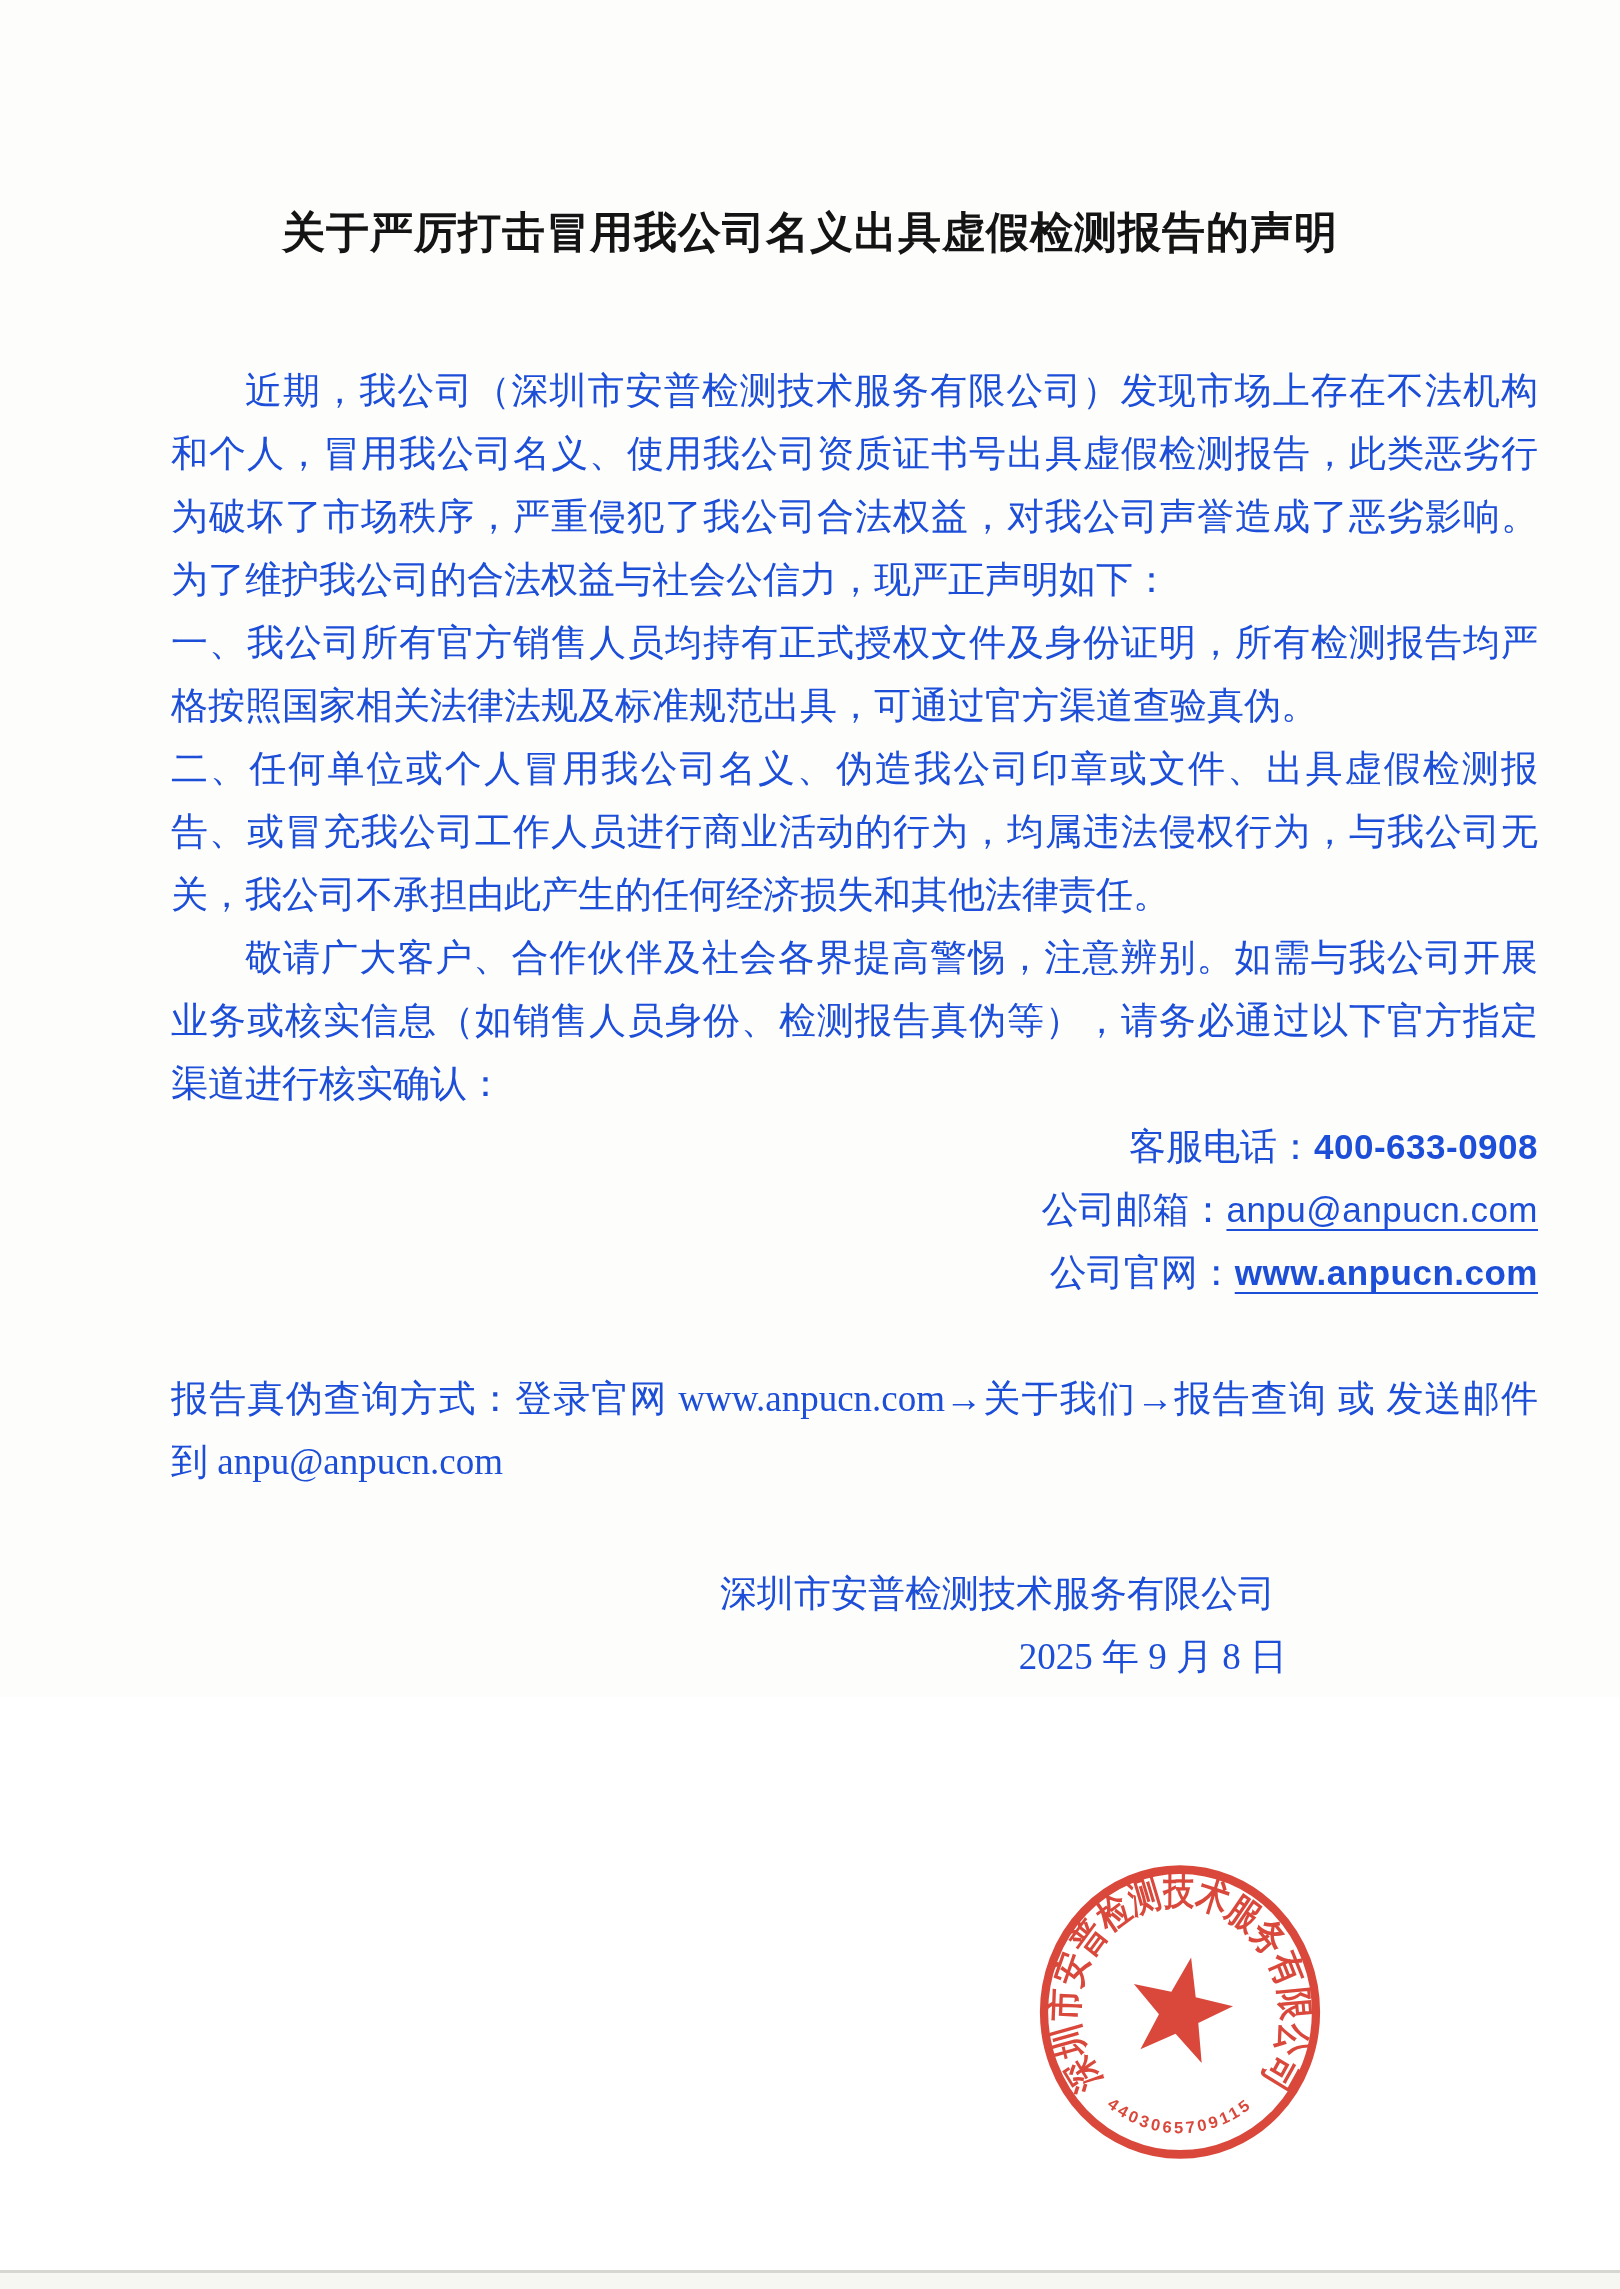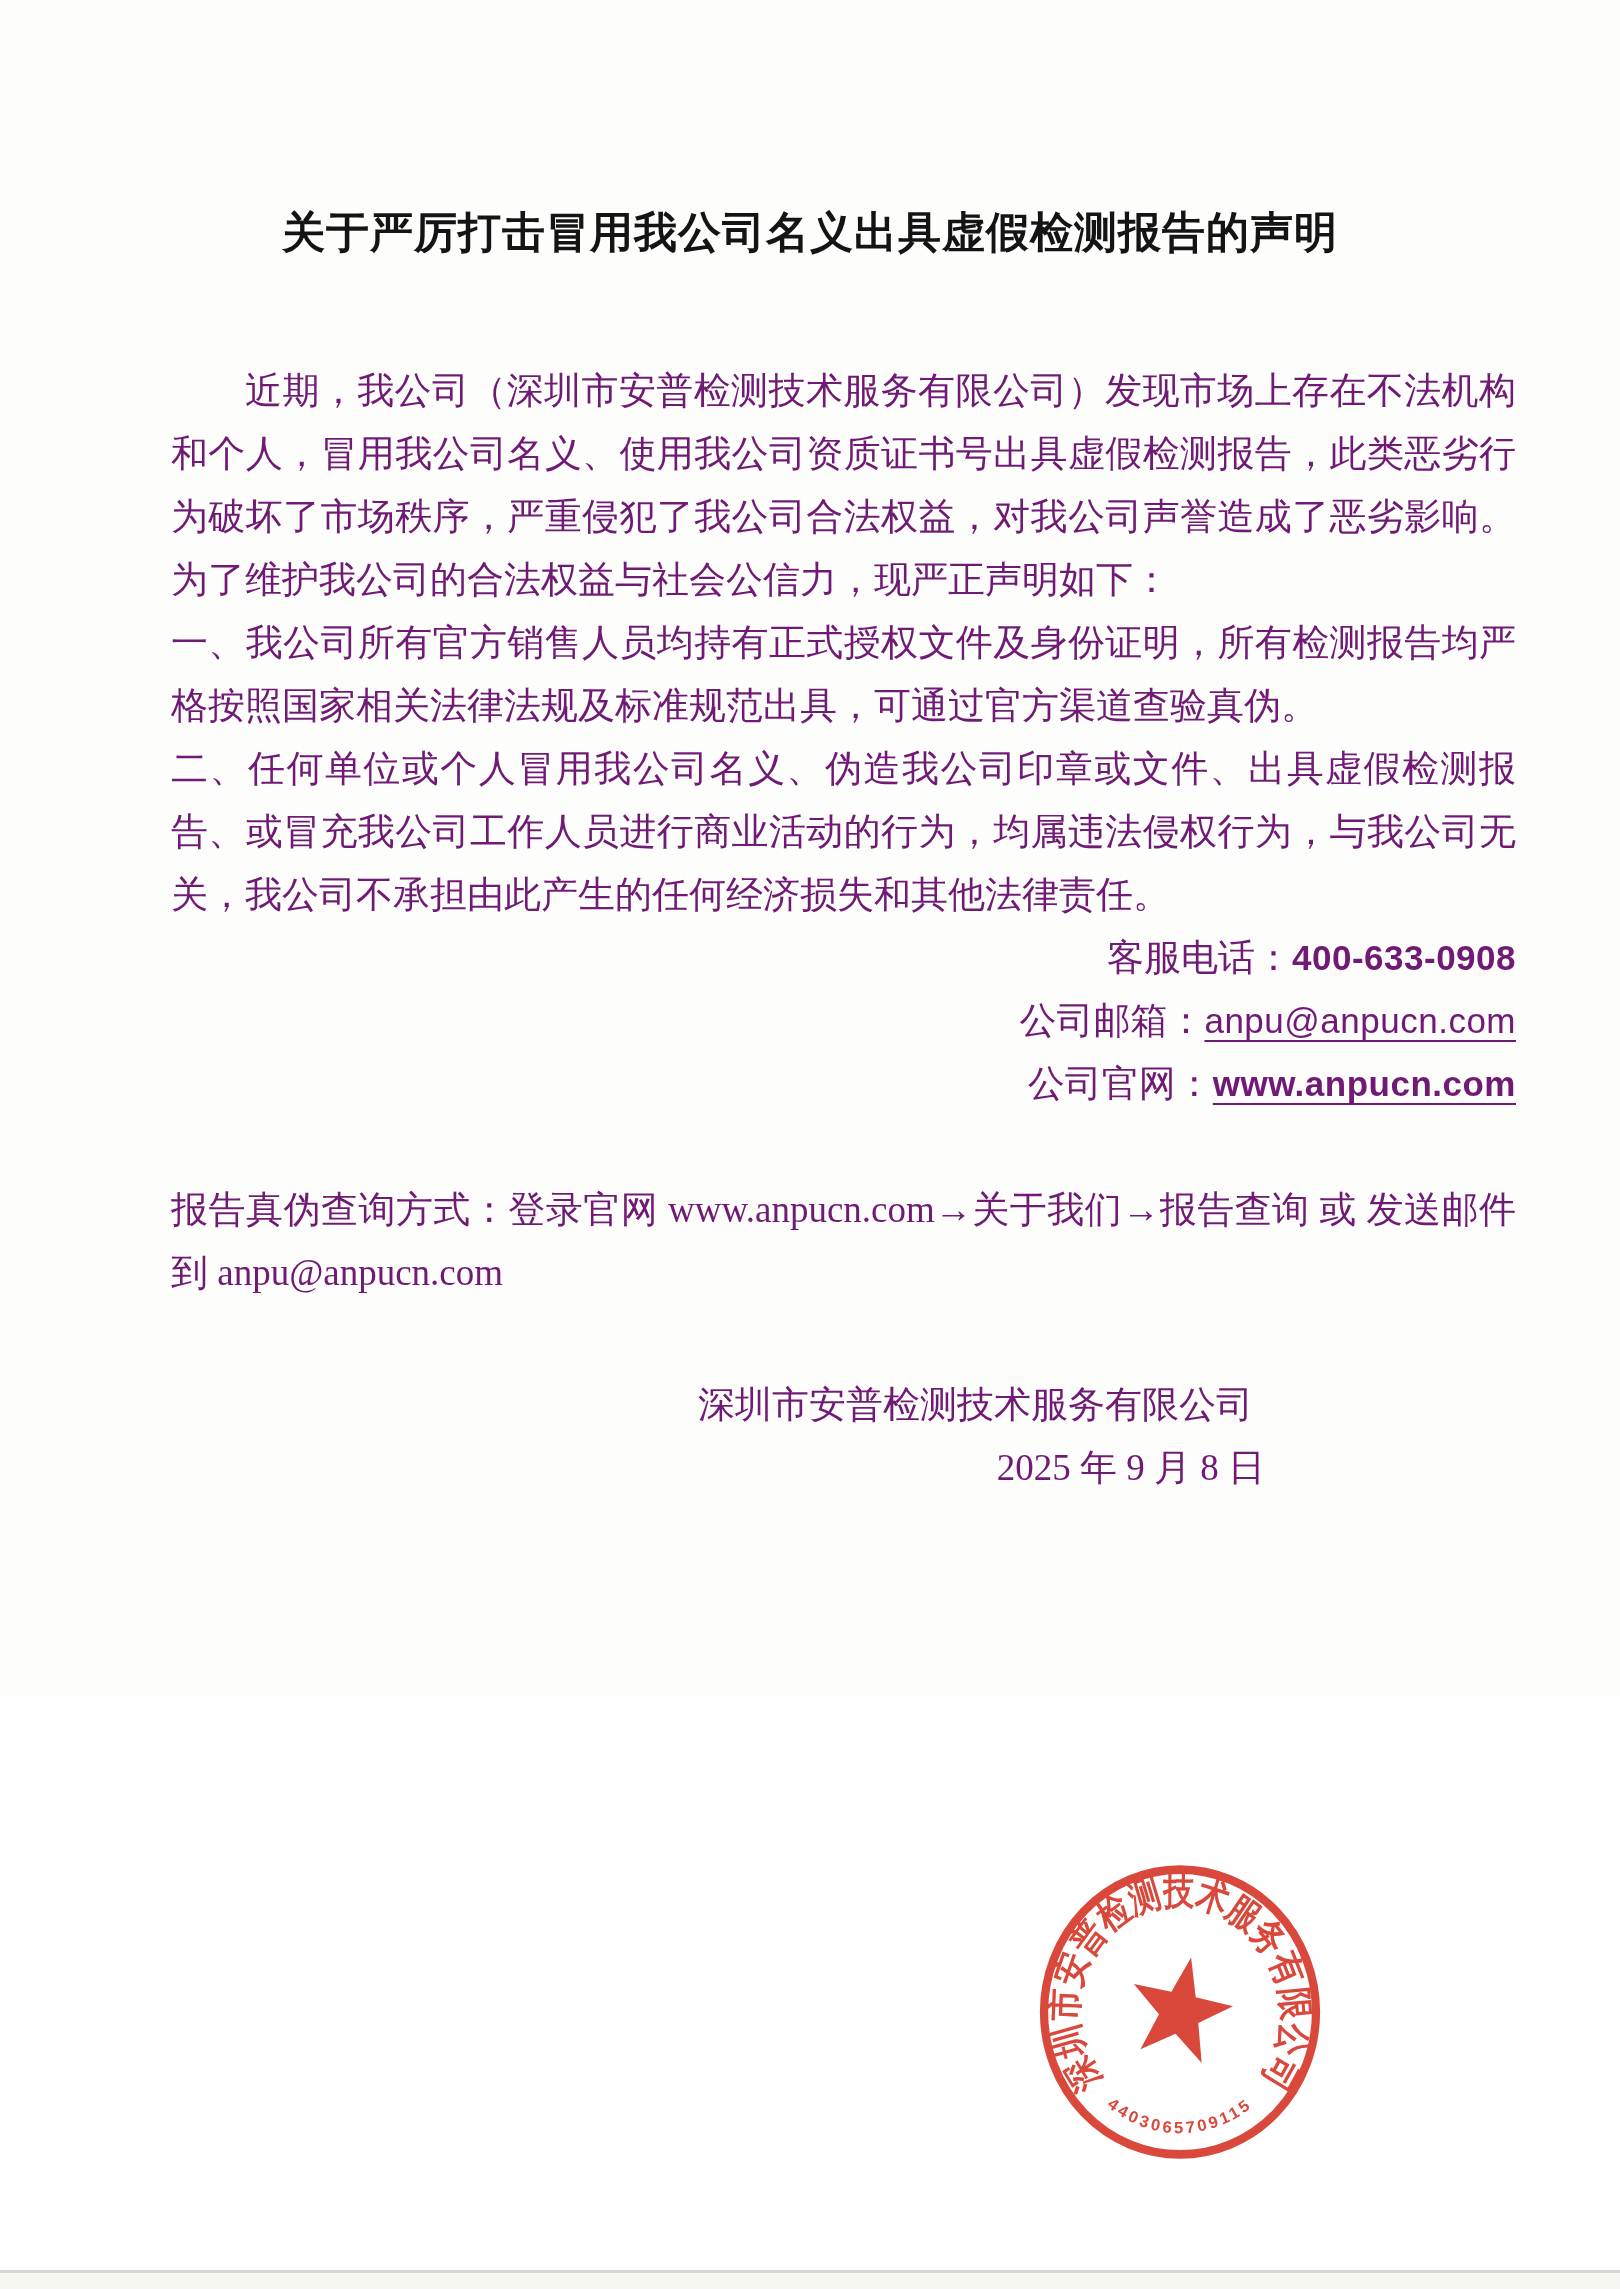--- a/index.html
+++ b/index.html
@@ -21,26 +21,26 @@
     padding-top: 206px;
     text-align: center;
     font-size: 43px;
     line-height: 53px;
     font-weight: 700;
     letter-spacing: 1px;
     color: #141414;
     margin-bottom: 100px;
   }
   .body-text {
-    padding: 0 104px 0 171px;
+    padding: 0 82px 0 171px;
     font-size: 37px;
     line-height: 63px;
     text-align: justify;
     text-justify: inter-character;
-    color: #701a75;
+    color: #1d4ed8;
   }
   .body-text p { margin: 0; }
   p.indent { text-indent: 2em; }
   .contact-line { text-align: right; }
   .latin {
     font-family: "Liberation Sans", "DejaVu Sans", sans-serif;
     font-size: 35px;
     letter-spacing: 0.5px;
   }
   .latin.bold { font-weight: 700; }
@@ -87,20 +87,21 @@
 <body>
 
 <div class="page">
 
   <h1 class="doc-title">关于严厉打击冒用我公司名义出具虚假检测报告的声明</h1>
 
   <div class="body-text">
     <p class="indent">近期，我公司（深圳市安普检测技术服务有限公司）发现市场上存在不法机构和个人，冒用我公司名义、使用我公司资质证书号出具虚假检测报告，此类恶劣行为破坏了市场秩序，严重侵犯了我公司合法权益，对我公司声誉造成了恶劣影响。为了维护我公司的合法权益与社会公信力，现严正声明如下：</p>
     <p>一、我公司所有官方销售人员均持有正式授权文件及身份证明，所有检测报告均严格按照国家相关法律法规及标准规范出具，可通过官方渠道查验真伪。</p>
     <p>二、任何单位或个人冒用我公司名义、伪造我公司印章或文件、出具虚假检测报告、或冒充我公司工作人员进行商业活动的行为，均属违法侵权行为，与我公司无关，我公司不承担由此产生的任何经济损失和其他法律责任。</p>
+    <p class="indent">敬请广大客户、合作伙伴及社会各界提高警惕，注意辨别。如需与我公司开展业务或核实信息（如销售人员身份、检测报告真伪等），请务必通过以下官方指定渠道进行核实确认：</p>
 
     <p class="contact-line">
       <span>客服电话：</span><span class="latin bold">400-633-0908</span>
     </p>
     <p class="contact-line">
       <span>公司邮箱：</span><span class="latin underlined">anpu@anpucn.com</span>
     </p>
     <p class="contact-line">
       <span>公司官网：</span><span class="latin bold underlined">www.anpucn.com</span>
     </p>

